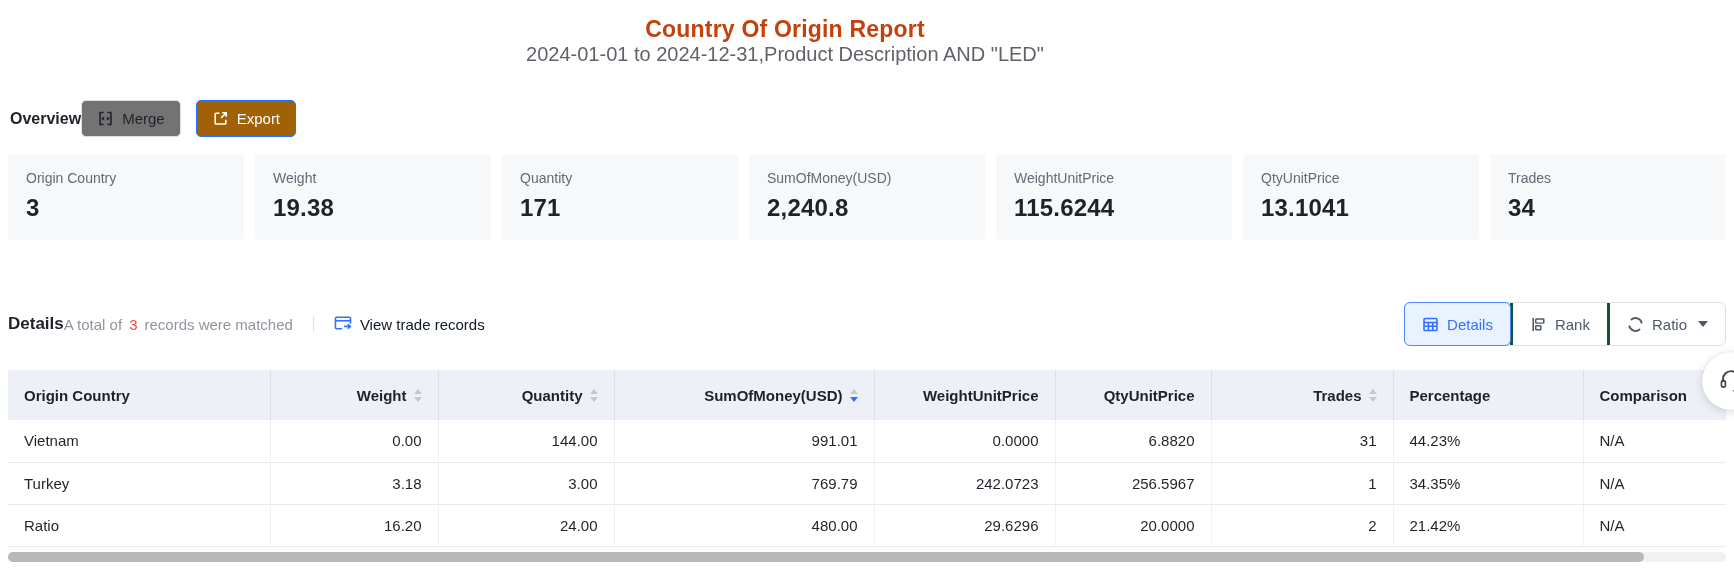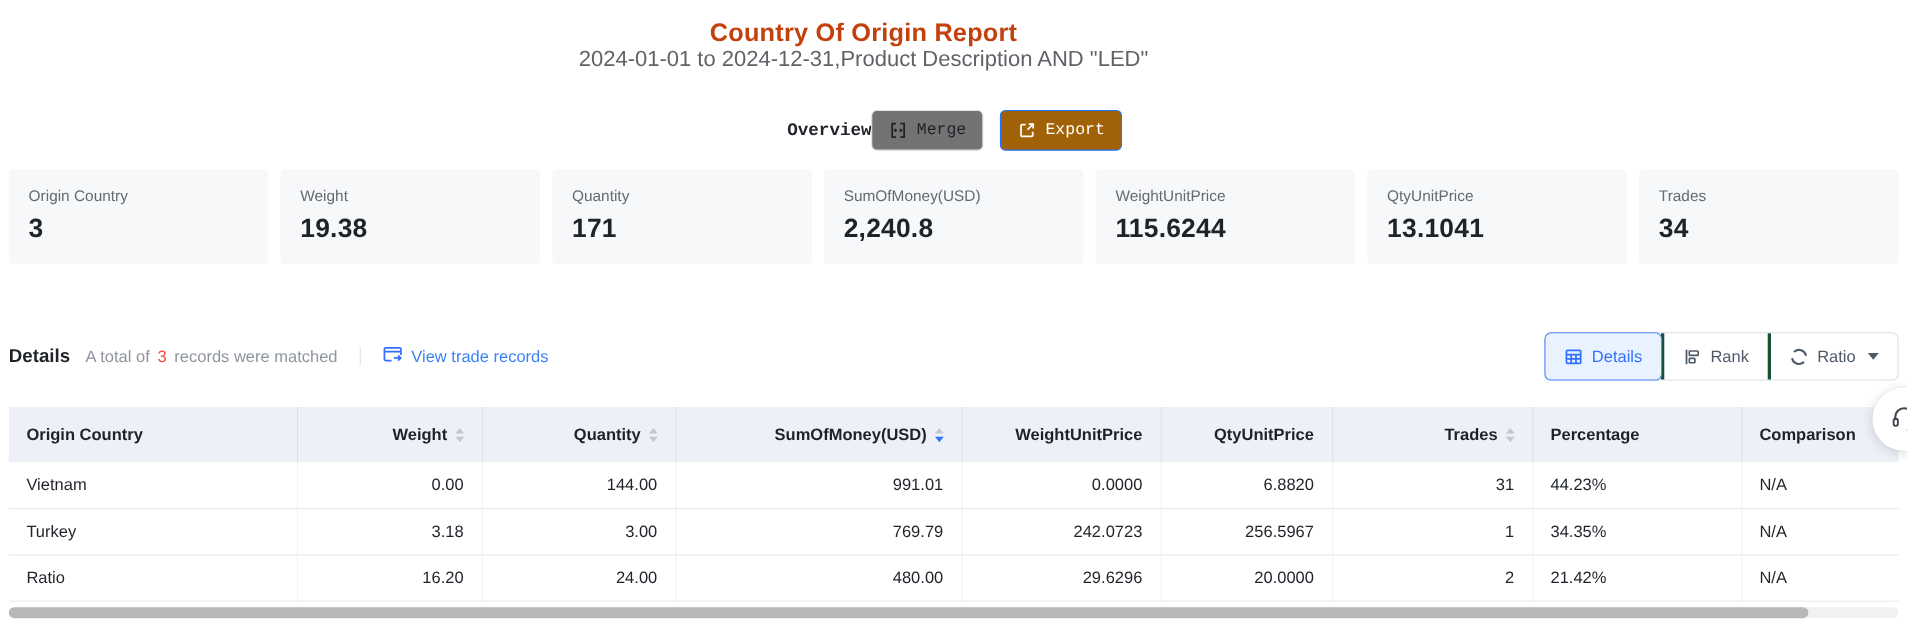--- a/index.html
+++ b/index.html
@@ -6,41 +6,41 @@
   body{
     width:1734px;height:585px;position:relative;overflow:hidden;
     background:#ffffff;color:#1f2329;
     font-family:"Liberation Sans", sans-serif;
   }
   
   .title-wrap{width:1570px;padding-top:16px;text-align:center;}
   .page-title{margin:0;font-size:23px;font-weight:600;color:#c2410c;letter-spacing:.2px;}
   .page-subtitle{font-size:20px;color:#5f6368;}
   
-  .toolbar-row{display:flex;align-items:center;justify-content:center;margin:34px 8px 0;font-family:Liberation Mono, monospace;}
+  .toolbar-row{display:flex;align-items:center;justify-content:flex-start;margin:34px 8px 0;}
   .overview-label{font-size:16px;font-weight:700;color:#1f2329;padding-left:2px;}
   .btns{display:flex;gap:15px;}
   .btn{height:37px;display:inline-flex;align-items:center;gap:8px;padding:0 15px;
        border-radius:5px;font-size:15px;cursor:pointer;border:1px solid #dee0e3;
        background:#737373;color:#1f2329;font-family:inherit;}
   .btn-export{background:#a16207;border-color:#2176ff;color:#fff;}
   .btn svg{display:block;}
   
   .cards{display:flex;gap:11px;margin:17px 8px 0;}
   .card{flex:1;height:86px;background:#f7f8fa;border-radius:4px;padding:16px 18px;box-sizing:border-box;}
   .card-label{font-size:14px;color:#646a73;}
   .card-value{margin-top:8px;font-size:24px;font-weight:700;color:#1f2329;letter-spacing:.2px;}
   
   .details-row{display:flex;align-items:center;justify-content:space-between;margin:62px 8px 0;height:44px;}
   .details-left{display:flex;align-items:center;}
   .details-title{font-size:17px;font-weight:700;color:#1f2329;}
-  .summary{margin-left:14px;font-size:15px;color:#8f959e;display:flex;align-items:center;}
+  .summary{font-size:15px;color:#8f959e;display:flex;align-items:center;}
   .count{color:#f54a45;margin:0 7px;}
   .vline{width:1px;height:16px;background:#dee0e3;margin:0 20px;}
-  .view-link{display:inline-flex;align-items:center;gap:8px;color:#3b82f6;font-size:15px;cursor:pointer;background:none;border:none;font-family:inherit;padding:0;}
+  .view-link{display:inline-flex;align-items:center;gap:8px;color:#0f172a;font-size:15px;cursor:pointer;background:none;border:none;font-family:inherit;padding:0;}
   
   .segmented{display:flex;align-items:stretch;height:44px;box-sizing:border-box;
              border:1px solid #dee0e3;border-radius:6px;background:#fff;}
   .seg-btn{display:flex;align-items:center;gap:8px;padding:0 17px;font-size:15px;color:#4e5969;
            background:transparent;border:none;cursor:pointer;font-family:inherit;}
   .seg-btn + .seg-btn{border-left:3px solid #14532d;}
   .seg-btn.active{background:#e9f3ff;border:1px solid #4e86ff;border-radius:6px;color:#3370ff;margin:-1px;z-index:1;}
   .seg-btn svg{display:block;}
   .caret-down{width:0;height:0;border-left:5px solid transparent;border-right:5px solid transparent;
               border-top:6px solid #4e5969;margin-left:3px;}

